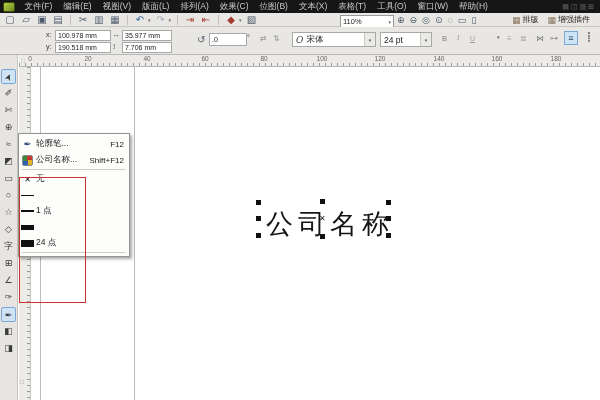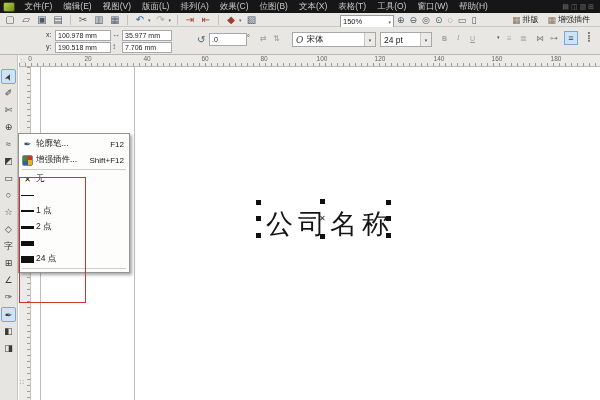--- a/index.html
+++ b/index.html
@@ -145,21 +145,21 @@
     <span class="dd">▾</span>
     <span class="vsep"></span>
     <span class="tbi red">⇥</span>
     <span class="tbi red">⇤</span>
     <span class="vsep"></span>
     <span class="tbi red">◆</span>
     <span class="dd">▾</span>
     <span class="tbi">▧</span>
   </div>
   <div id="zoombox">
-    <span>150%</span>
+    <span>110%</span>
     <span class="dd">▾</span>
   </div>
   <div id="zoomicons">
     <span>⊕</span>
     <span>⊖</span>
     <span>◎</span>
     <span>⊙</span>
     <span>◌</span>
     <span>▭</span>
     <span>▯</span>
@@ -280,47 +280,41 @@
 <div id="flyout">
   <div class="mrow">
     <span class="mico penic">✒</span>
     <span class="mlab">轮廓笔...</span>
     <span class="msc">F12</span>
   </div>
   <div class="mrow">
     <span class="mico">
         <span class="palic"></span>
       </span>
-    <span class="mlab">增强插件...</span>
+    <span class="mlab">公司名称...</span>
     <span class="msc">Shift+F12</span>
   </div>
   <div class="msep"></div>
   <div class="mrow">
     <span class="mico xic">✕</span>
     <span class="mlab">无</span>
   </div>
   <div class="mrow">
     <span class="mico">
         <span class="wl w2"></span>
       </span>
   </div>
   <div class="mrow">
     <span class="mico">
         <span class="wl w3"></span>
       </span>
     <span class="mlab">1 点</span>
   </div>
   <div class="mrow">
     <span class="mico">
-        <span class="wl w4"></span>
-      </span>
-    <span class="mlab">2 点</span>
-  </div>
-  <div class="mrow">
-    <span class="mico">
         <span class="wl w6"></span>
       </span>
   </div>
   <div class="mrow">
     <span class="mico">
         <span class="wl w7"></span>
       </span>
     <span class="mlab">24 点</span>
   </div>
   <div class="msep"></div>

